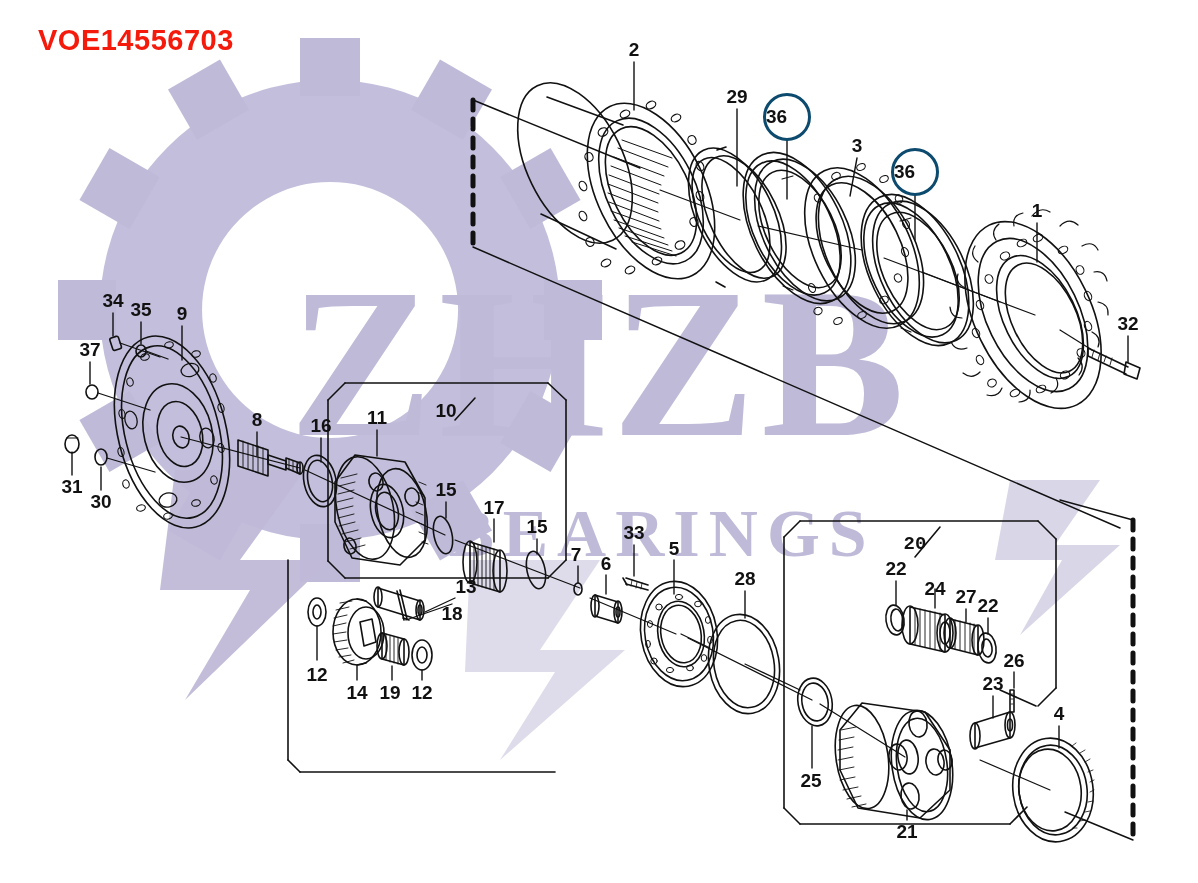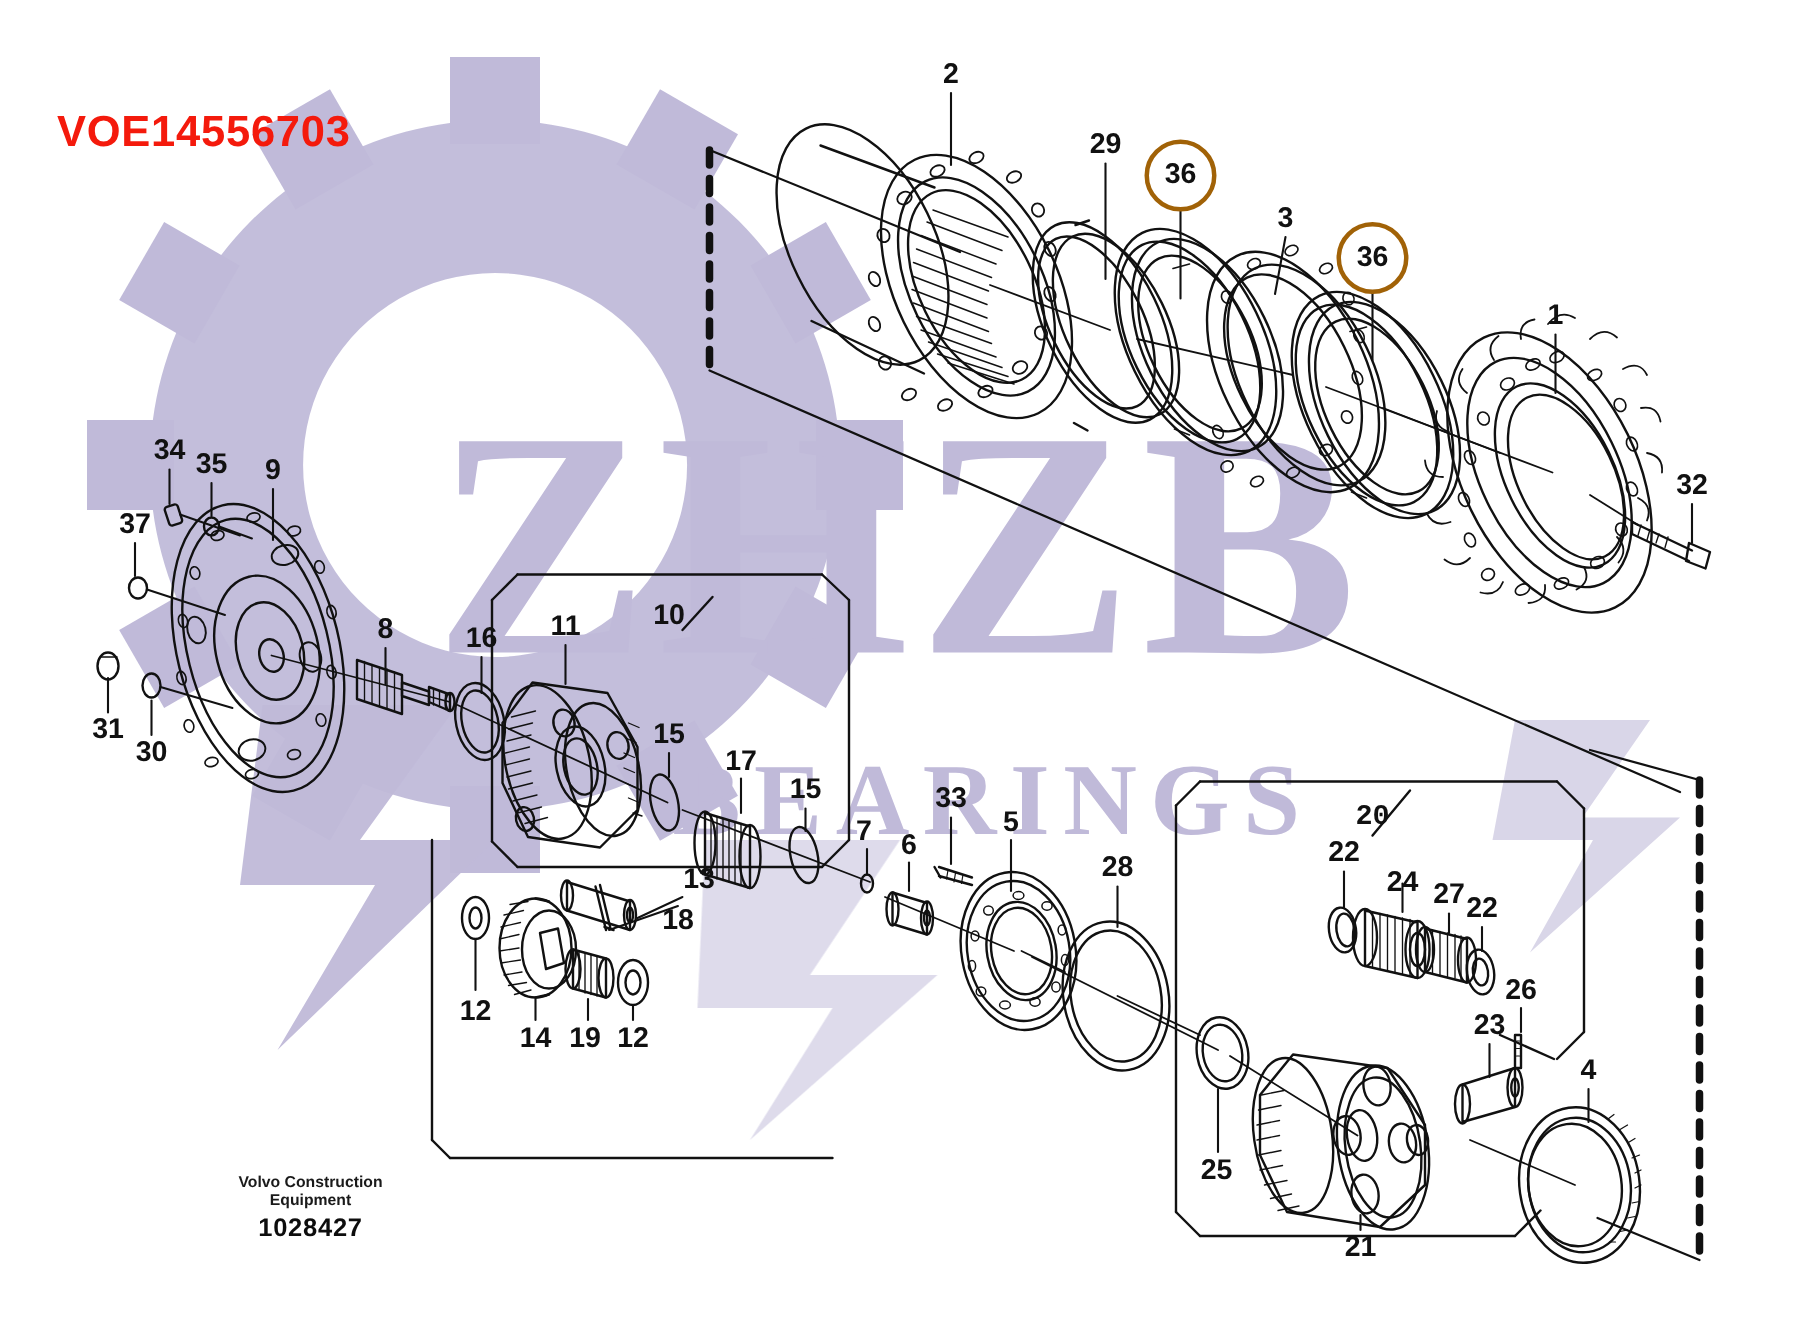--- a/index.html
+++ b/index.html
@@ -10,35 +10,34 @@
     width:1198px;height:883px;
     background:#ffffff;
     overflow:hidden;
   }
   #title{
     position:absolute;left:38px;top:24px;
     font-size:29px;font-weight:bold;
     color:#f41a0c;
     letter-spacing:0.5px;
     white-space:nowrap;
-    margin-top:48px;
   }
   #wm-layer{position:absolute;left:0;top:0;width:1198px;height:883px;pointer-events:none;}
   #art-layer{position:absolute;left:0;top:0;width:1198px;height:883px;}
   #label-layer{position:absolute;left:0;top:0;width:1198px;height:883px;}
   .lbl{
     position:absolute;
     font-size:19px;font-weight:bold;color:#111111;
     transform:translate(-50%,-50%);
     white-space:nowrap;
     font-family:"Liberation Sans",sans-serif;
   }
   .lbl.circled{
-    width:42px;height:42px;line-height:42px;text-align:center;
-    border:3px solid #a16207;border-radius:50%;
+    width:42px;height:42px;line-height:42px;text-align:left;
+    border:3px solid #0c4a6e;border-radius:50%;
     background:transparent;
   }
   #footer{
     position:absolute;left:122px;top:782px;
     text-align:center;width:170px;
   }
   #footer .co{
     font-size:10.5px;font-weight:bold;color:#1a1a1a;line-height:12px;
   }
   #footer .dwg{
@@ -746,19 +745,14 @@
       <div class="lbl" style="left: 935px; top: 577px; margin-top: 12px;">24</div>
       <div class="lbl" style="left: 966px; top: 597px;">27</div>
       <div class="lbl" style="left: 988px; top: 606px;">22</div>
       <div class="lbl" style="left: 1014px; top: 661px;">26</div>
       <div class="lbl" style="left: 993px; top: 684px;">23</div>
       <div class="lbl" style="left: 811px; top: 781px;">25</div>
       <div class="lbl" style="left: 907px; top: 832px;">21</div>
       <div class="lbl" style="left: 1059px; top: 714px;">4</div>
     </div>
 
-  <div id="footer">
-    <div class="co">Volvo Construction</div>
-    <div class="co">Equipment</div>
-    <div class="dwg">1028427</div>
-  </div>
 
 </div>
 
 </body></html>

